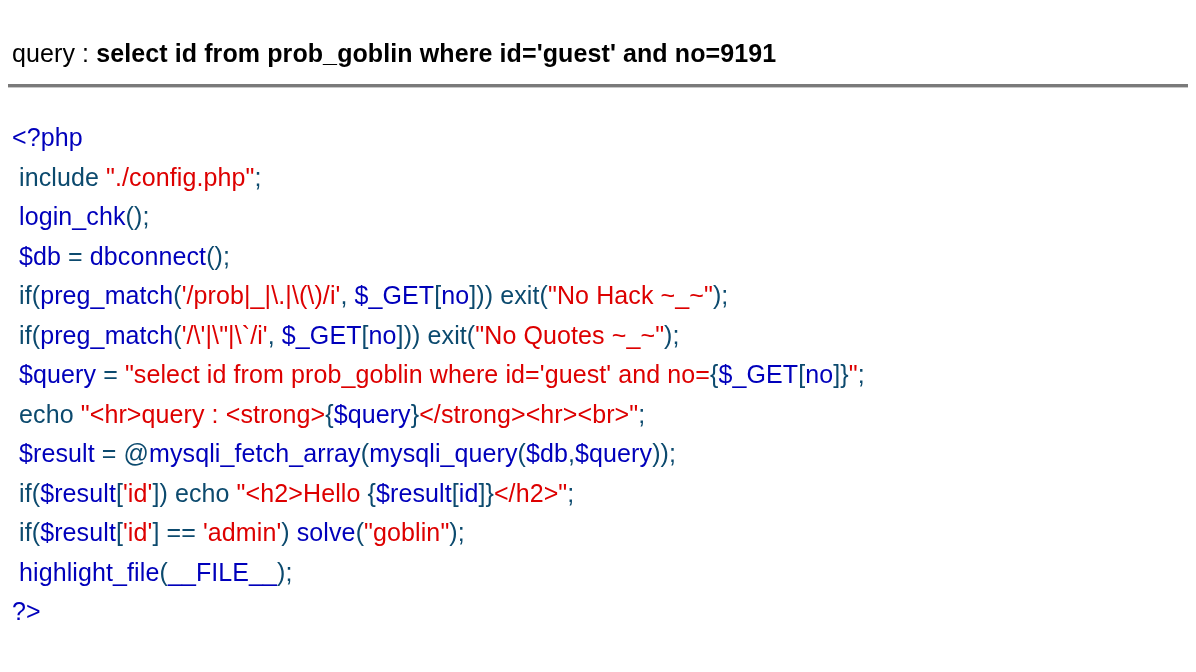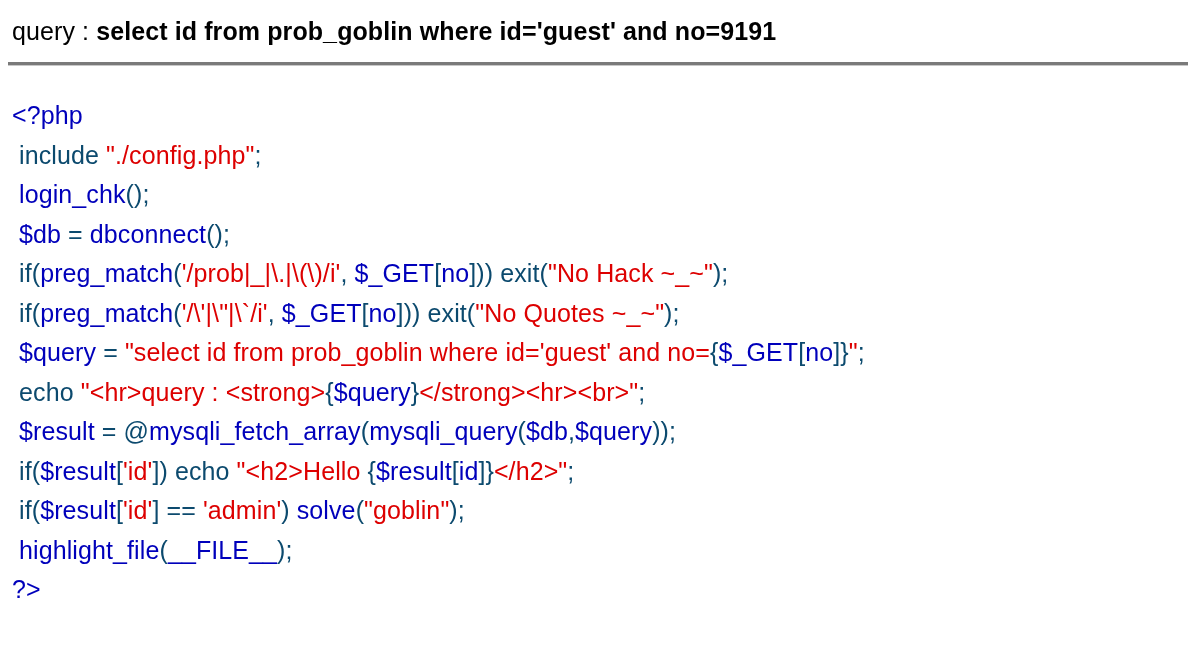--- a/index.html
+++ b/index.html
@@ -17,20 +17,21 @@
   }
 
   
   .query-line {
     font-size: 25px;
     line-height: 30px;
     color: #000000;
     padding: 16px 0 0 12px;
     white-space: nowrap;
     letter-spacing: 0.1px;
+    margin-top: 22px;
   }
   .query-line .label { font-weight: normal; }
   .query-line .strong { font-weight: bold; }
 
   
   .rule {
     height: 0;
     margin: 16px 8px 0 8px;
     border: 0;
     border-top: 3px solid #7a7a7a;

